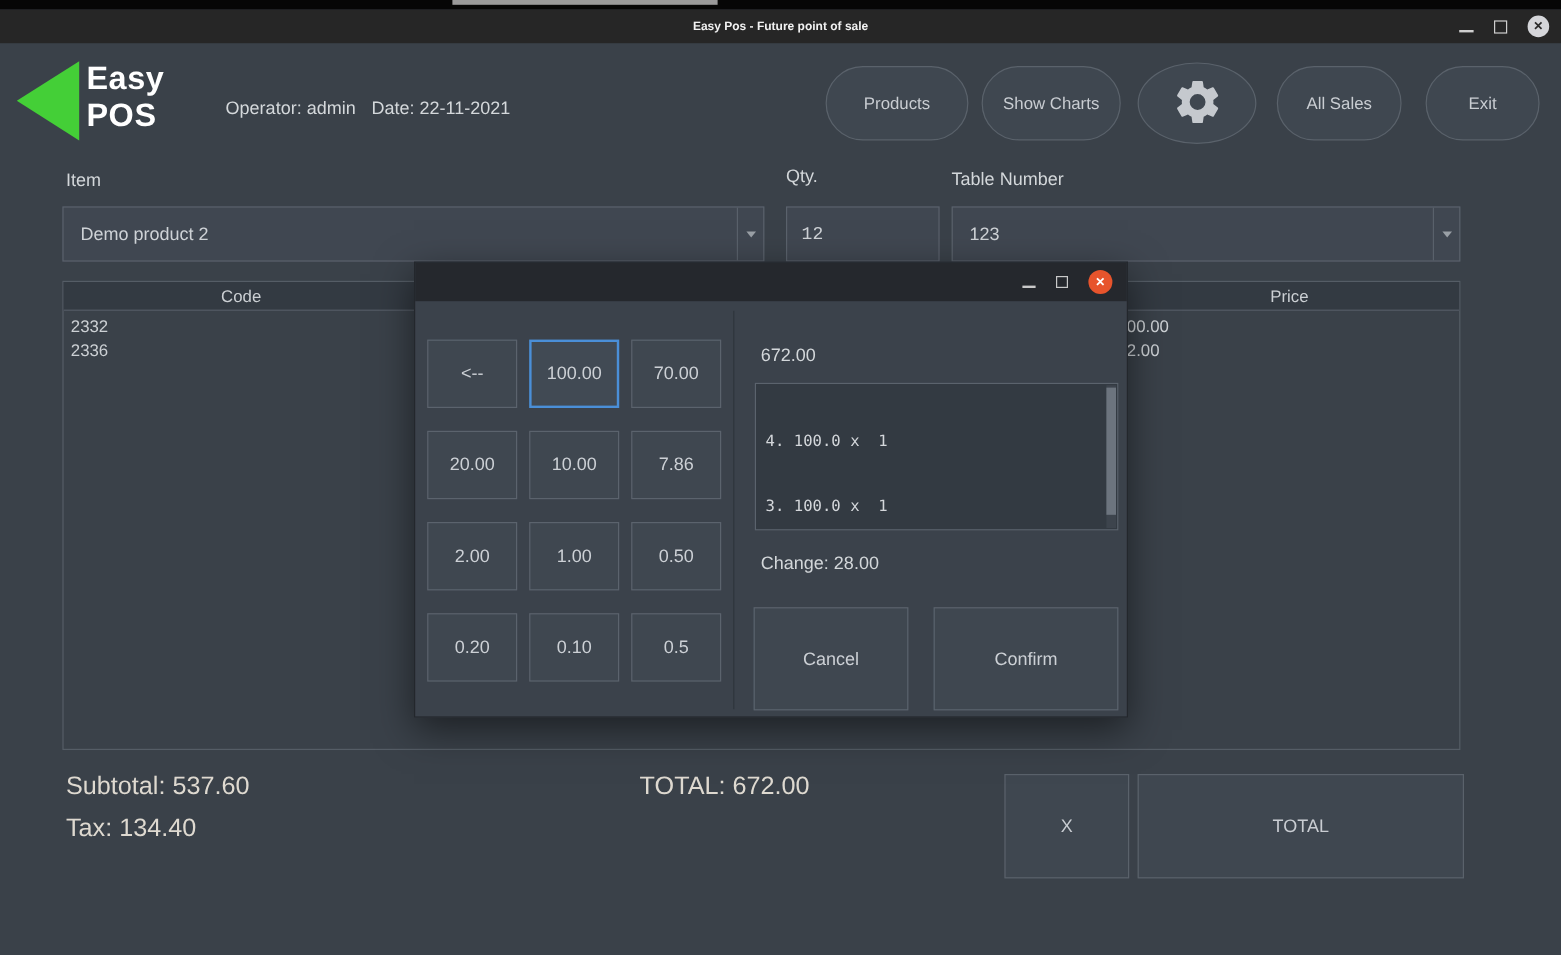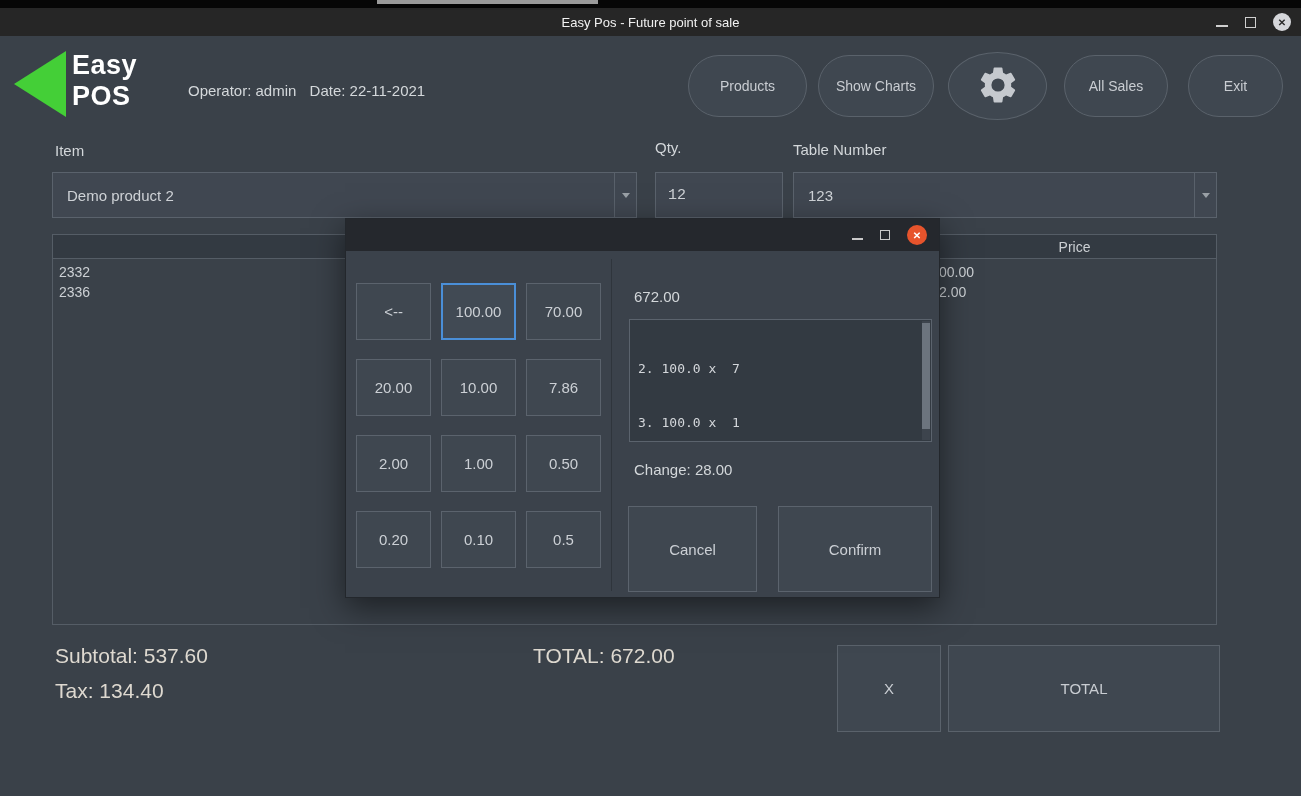--- a/index.html
+++ b/index.html
@@ -3,21 +3,21 @@
 <meta charset="utf-8">
 <style>
   *{margin:0;padding:0;box-sizing:border-box}
   html,body{width:1301px;height:796px}
   body{position:relative;background:#3a4149;font-family:"Liberation Sans",sans-serif;overflow:hidden;color:#cfd3d7}
 
   .top-strip{position:absolute;left:0;top:0;width:1301px;height:8px;background:#060606}
   .strip-light{position:absolute;left:377px;top:0;width:221px;height:4px;background:#9a9a9a}
 
   .titlebar{position:absolute;left:0;top:8px;width:1301px;height:28px;background:#262626;display:flex;align-items:center;justify-content:center}
-  .title{color:#f2f2f2;font-size:13px;font-weight:normal}
+  .title{color:#f2f2f2;font-size:10px;font-weight:bold}
   .win-controls{position:absolute;right:10px;top:0;height:28px;display:flex;align-items:center;gap:17px}
   .win-min{width:12px;height:2px;background:#cfcfcf;display:inline-block;margin-top:8px}
   .win-max{width:11px;height:11px;border:1px solid #cfcfcf;display:inline-block}
   .win-close{width:18px;height:18px;border-radius:50%;background:#d5d6da;color:#2a2a2a;font-size:10px;display:flex;align-items:center;justify-content:center;font-weight:bold}
 
   .logo-tri{position:absolute;left:14px;top:51px;width:0;height:0;border-top:33px solid transparent;border-bottom:33px solid transparent;border-right:52px solid #44cf37}
   .logo-text{position:absolute;left:72px;top:50px;color:#fff;font-size:27px;font-weight:bold;line-height:31px;letter-spacing:.5px}
   .op-date{position:absolute;left:188px;top:82px;font-size:15px;color:#d4d8db}
   .op-date span{margin-right:9px}
 
@@ -118,20 +118,21 @@
 <input class="field" style="left: 655px; width: 128px;" value="12">
 <div class="field" style="left:793px;width:424px">
   <span>123</span>
   <span class="combo-arrow-zone">
     <span class="caret"></span>
   </span>
 </div>
 
 <div class="table-panel">
   <div class="thead">
+    <span class="th" style="left:0;width:296px">Code</span>
     <span class="th" style="left:878px;width:287px">Price</span>
   </div>
   <div class="trow" style="top:27px">
     <span class="td-code">2332</span>
     <span class="td-price">00.00</span>
   </div>
   <div class="trow" style="top:47px">
     <span class="td-code">2336</span>
     <span class="td-price">2.00</span>
   </div>
@@ -167,21 +168,21 @@
     <div class="key">0.20</div>
     <div class="key">0.10</div>
     <div class="key">0.5</div>
   </div>
 
   <div class="dlg-divider"></div>
 
   <span class="dlg-amount">672.00</span>
 
   <div class="paylist">
-    <div>2. 100.0 x  7</div>
+    <div>4. 100.0 x  1</div>
     <div>3. 100.0 x  1</div>
     
     
     
     
     <div class="pl-scrolltrack">
       <div class="pl-thumb"></div>
     </div>
   </div>
 

